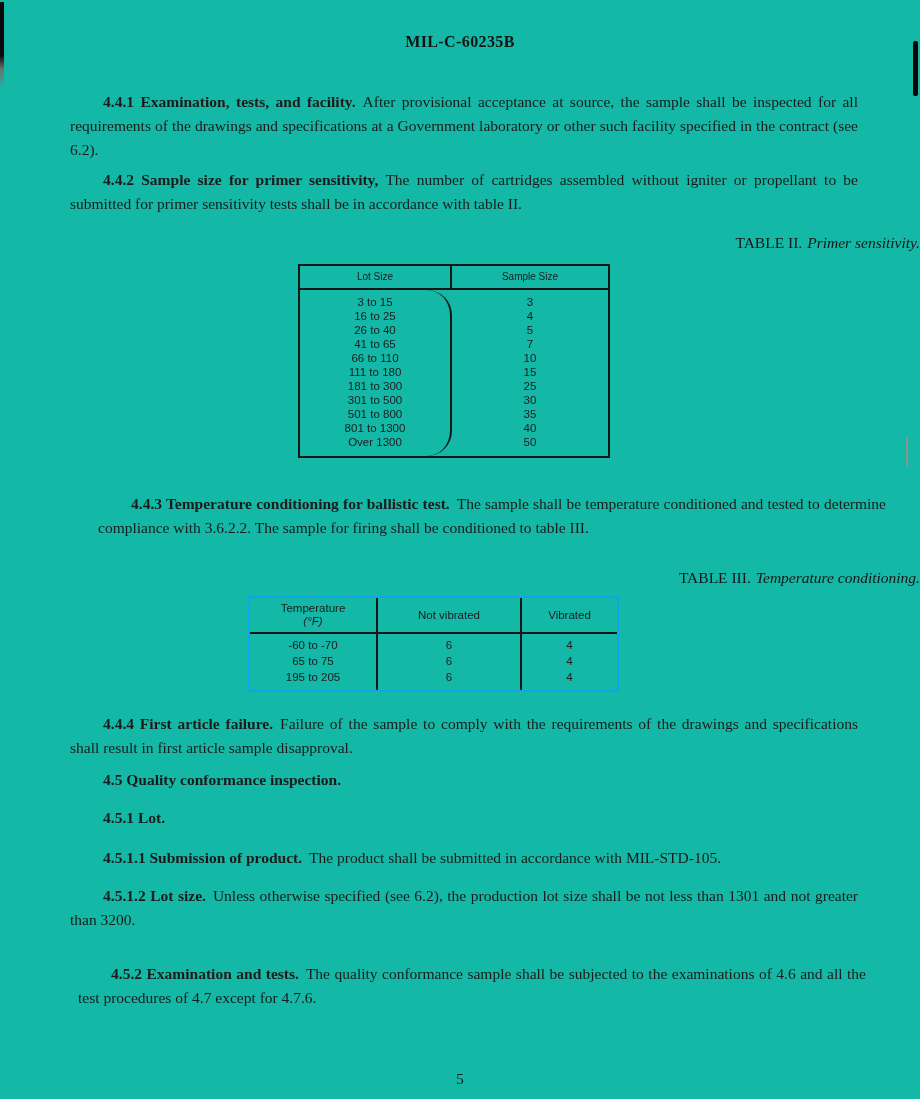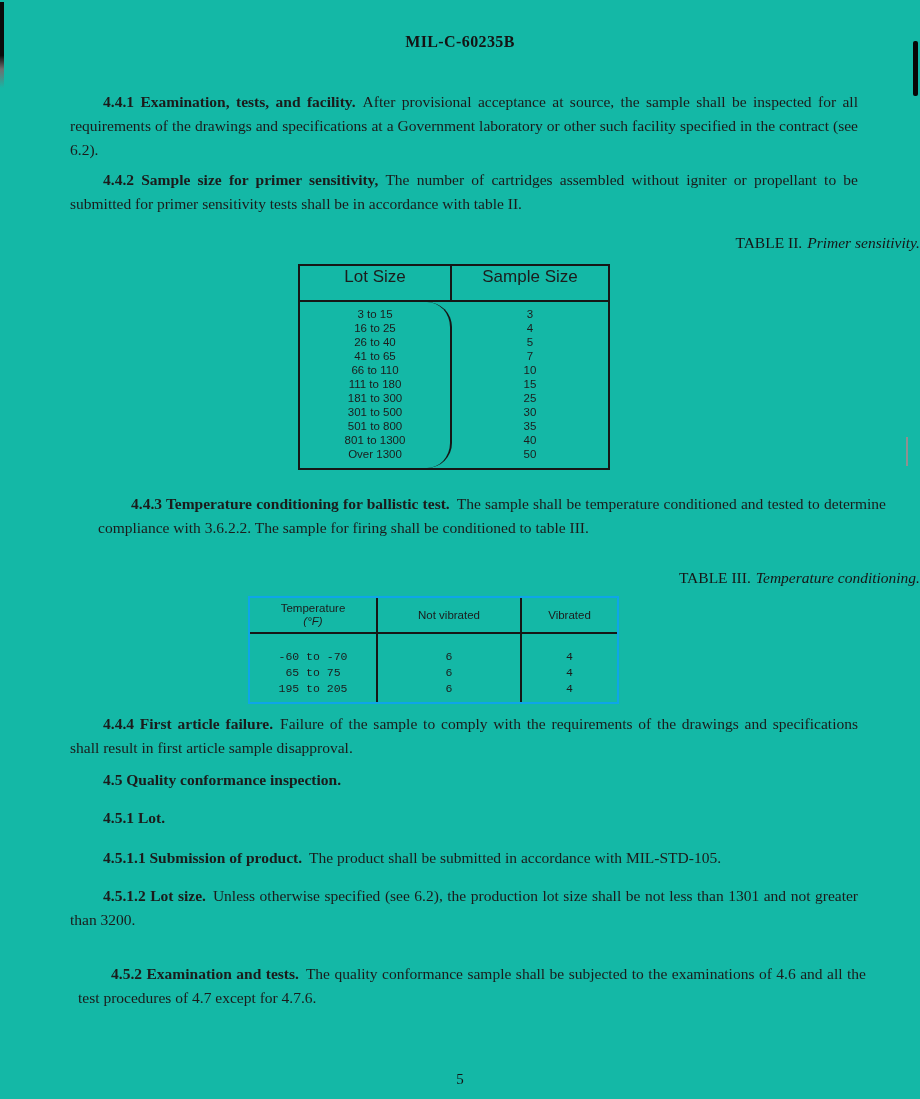--- a/index.html
+++ b/index.html
@@ -55,21 +55,21 @@
   .caption .cap-title { font-style: italic; }
 
   
   .t2 {
     position: absolute; left: 298px; top: 264px; width: 308px;
     border: 2px solid #161616;
     font-family: "Liberation Sans", sans-serif; color: #1c1c1c;
   }
   .t2-head { display: flex; border-bottom: 2px solid #161616; }
   .t2-head .hc {
-    text-align: center; font-size: 17px; line-height: 22px; height: 34px;
+    text-align: center; font-size: 10px; line-height: 22px; height: 22px;
   }
   .t2-head .hc1 { width: 150px; border-right: 2px solid #161616; }
   .t2-head .hc2 { flex: 1; }
   .t2-body { display: flex; }
   .t2-col { padding: 5px 0 7px; border-radius: 25px; }
   .t2-col1 { width: 150px; border-right: 2px solid #161616; }
   .t2-col2 { flex: 1; }
   .t2-col .rcell {
     text-align: center; font-size: 11.5px; line-height: 14px;
   }
@@ -85,21 +85,21 @@
     text-align: center; font-size: 11.5px;
     display: flex; flex-direction: column; justify-content: center;
     min-height: 30px; padding: 2px 0;
   }
   .t3-head .hc .hline { line-height: 13px; }
   .t3-head .hc .hunit { line-height: 13px; font-style: italic; }
   .t3-hc1 { width: 126px; border-right: 2px solid #161616; }
   .t3-hc2 { width: 142px; border-right: 2px solid #161616; }
   .t3-hc3 { flex: 1; }
   .t3-body { display: flex; }
-  .t3-col { padding: 15px 0 5px; font-family: Liberation Mono, monospace; }
+  .t3-col { padding: 3px 0 5px; }
   .t3-col1 { width: 126px; border-right: 2px solid #161616; }
   .t3-col2 { width: 142px; border-right: 2px solid #161616; }
   .t3-col3 { flex: 1; }
   .t3-col .rcell { text-align: center; font-size: 11.5px; line-height: 16px; }
 
   
   .artifact { position: absolute; pointer-events: none; }
   .art-left-top {
     left: 0; top: 2px; width: 4px; height: 86px;
     background: linear-gradient(#0a0a0a 0%, #0a0a0a 62%, #6f6f6f 78%, rgba(150,150,150,0) 100%);

